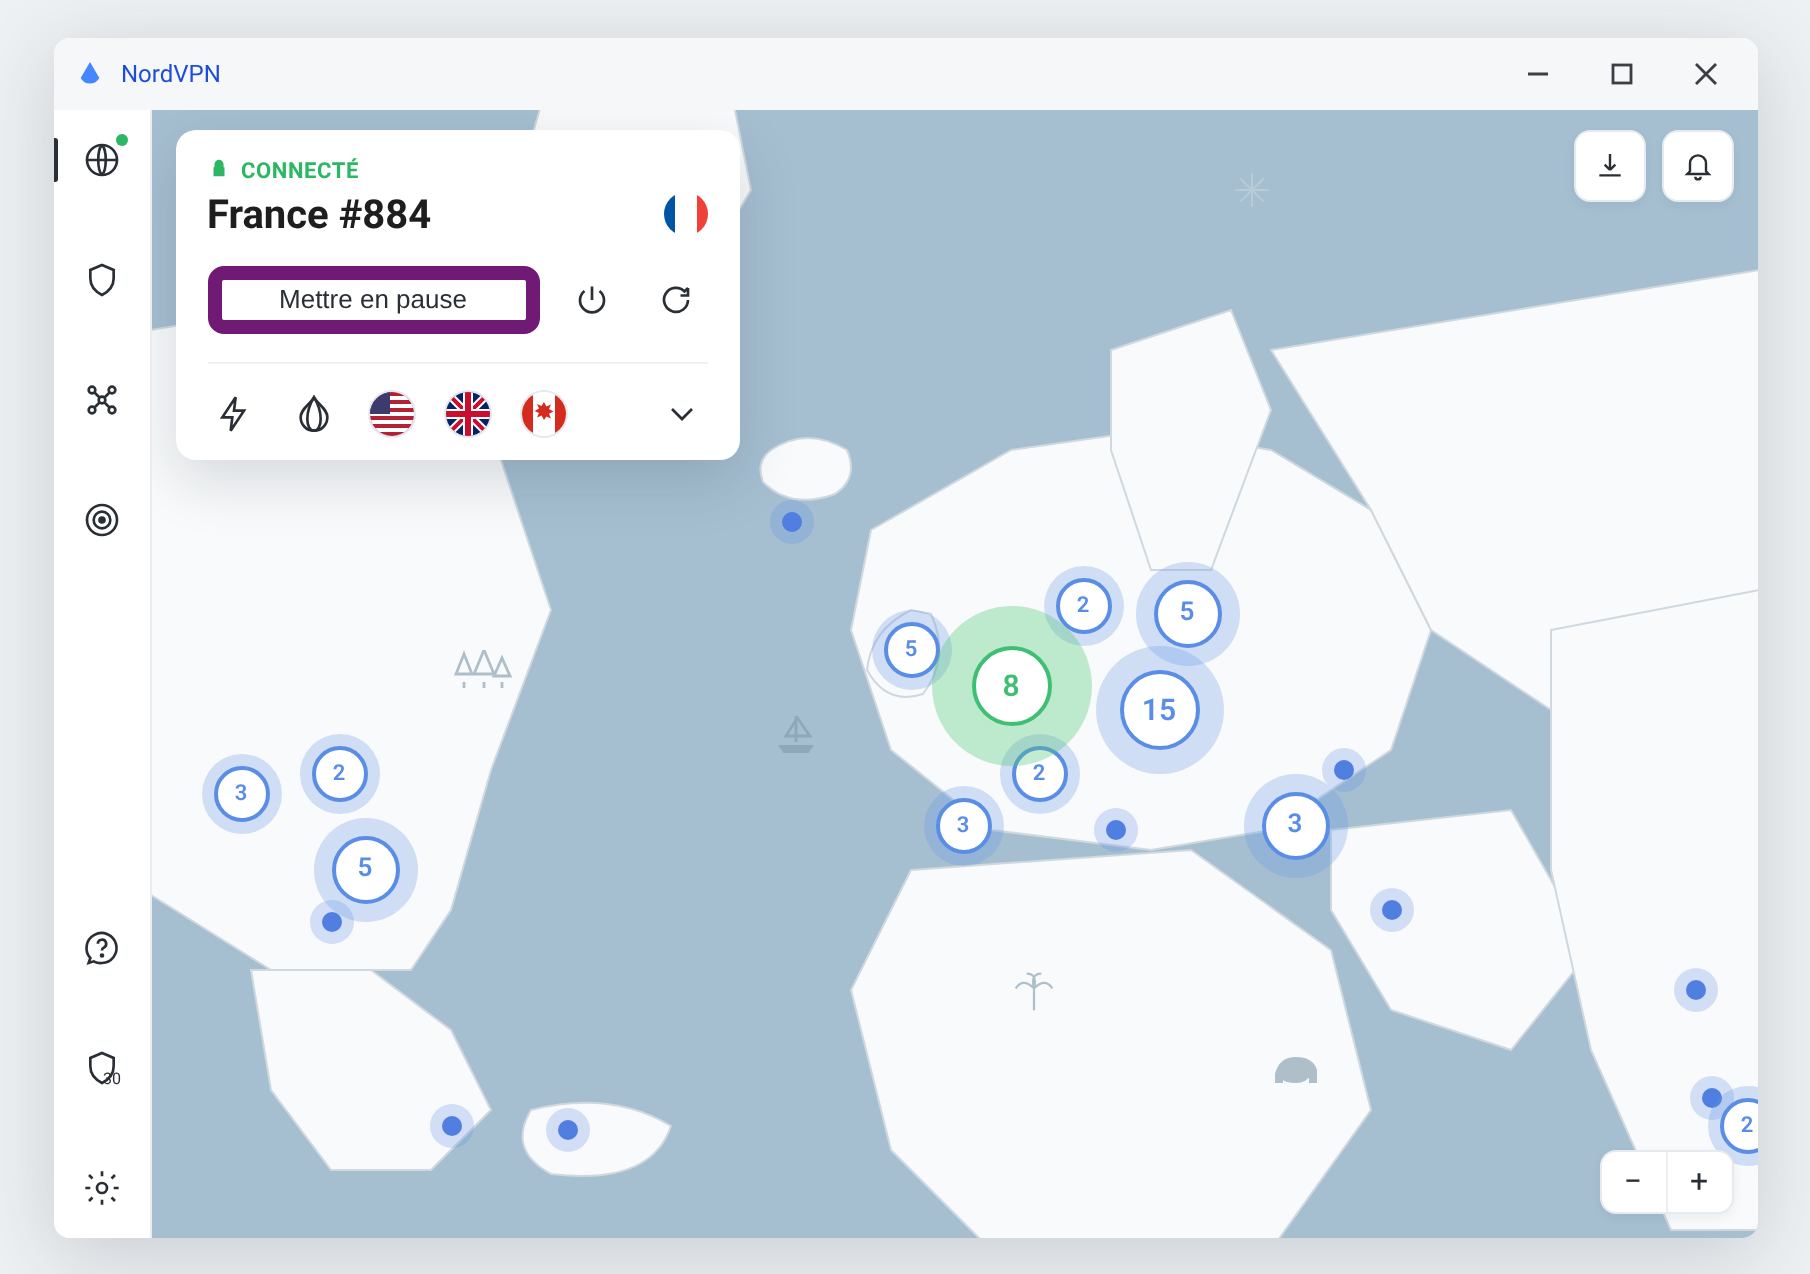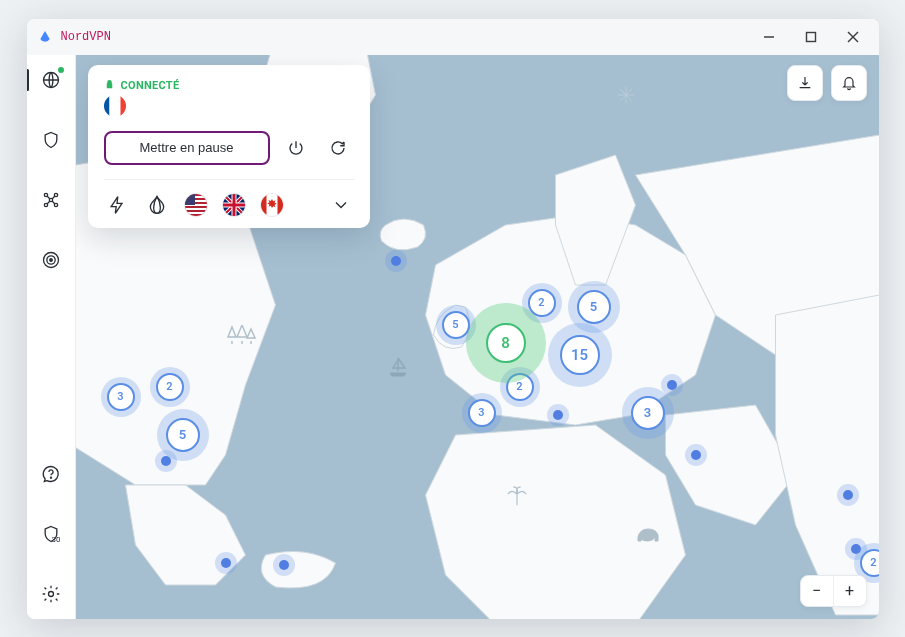--- a/index.html
+++ b/index.html
@@ -21,21 +21,21 @@
   }
   html,body{margin:0;padding:0;font-family:-apple-system,BlinkMacSystemFont,"Segoe UI",Roboto,Arial,sans-serif;background:#eef1f3;color:var(--text);}
   .frame{width:905px;height:637px;margin:0 auto;background:#eef1f3;position:relative;display:flex;align-items:center;justify-content:center;}
   .window{width:852px;height:600px;background:#fff;border-radius:8px;box-shadow:0 8px 40px rgba(30,40,60,.18);position:relative;overflow:hidden;}
 
   
   .titlebar{height:36px;display:flex;align-items:center;justify-content:space-between;padding:0 8px 0 10px;background:var(--titlebg);border-bottom:1px solid #eceff2;}
   .tb-left{display:flex;align-items:center;gap:8px;}
   .ico-app{width:16px;height:16px;display:inline-block;position:relative;}
   .ico-app svg{width:16px;height:16px;}
-  .tb-title{font-size:12px;color:#be185d;font-family:Liberation Mono, monospace;}
+  .tb-title{font-size:12px;color:#1d4ed8;}
   .tb-right{display:flex;gap:6px;}
   .winbtn{width:36px;height:28px;display:flex;align-items:center;justify-content:center;border-radius:4px;color:#3b3f44;}
   .winbtn svg{width:12px;height:12px;stroke:#3b3f44;stroke-width:1.4;fill:none;}
 
   .body{position:absolute;top:36px;left:0;right:0;bottom:0;display:flex;}
 
   
   .sidebar{width:48px;background:var(--sidebar);border-right:1px solid var(--sidebarborder);display:flex;flex-direction:column;align-items:center;padding-top:8px;gap:26px;position:relative;}
   .sbtn{width:34px;height:34px;border-radius:8px;display:flex;align-items:center;justify-content:center;cursor:pointer;position:relative;}
   .sbtn svg{width:20px;height:20px;stroke:#2a2f36;stroke-width:1.6;fill:none;}
@@ -63,21 +63,21 @@
   .dot{position:absolute;transform:translate(-50%,-50%);width:10px;height:10px;border-radius:50%;background:#4c7adf;}
   .dot::after{content:"";position:absolute;inset:-6px;border-radius:50%;background:rgba(90,140,230,.25);}
 
   
   .card{position:absolute;left:12px;top:10px;width:250px;background:#fff;border-radius:10px;box-shadow:var(--shadow);padding:14px 16px 10px;z-index:40;}
   .status-row{display:flex;align-items:flex-start;gap:6px;font-size:11px;font-weight:700;color:var(--green);letter-spacing:.3px;}
   .status-row svg{width:11px;height:11px;fill:var(--green);}
   .loc{font-size:20px;font-weight:700;margin-top:3px;display:flex;align-items:center;justify-content:space-between;}
   .flag-circle{width:22px;height:22px;border-radius:50%;overflow:hidden;background:#fff;display:inline-flex;}
   .ctrls{display:flex;align-items:center;gap:10px;margin-top:14px;border-bottom:1px solid #eef1f4;padding-bottom:14px;}
-  .btn-pause{flex:1;height:34px;border:2px solid #701a75;border-radius:8px;background:#fff;font-size:13px;color:#2a2f36;cursor:pointer;display:flex;align-items:center;justify-content:center;}
+  .btn-pause{flex:1;height:34px;border:7px solid #701a75;border-radius:8px;background:#fff;font-size:13px;color:#2a2f36;cursor:pointer;display:flex;align-items:center;justify-content:center;}
   .roundbtn{width:32px;height:32px;border-radius:50%;display:flex;align-items:center;justify-content:center;cursor:pointer;}
   .roundbtn svg{width:18px;height:18px;stroke:#2a2f36;stroke-width:1.8;fill:none;}
   .quick{display:flex;align-items:center;gap:14px;padding-top:12px;}
   .quick .qitem{width:26px;height:26px;display:flex;align-items:center;justify-content:center;cursor:pointer;}
   .quick .qitem svg{width:20px;height:20px;stroke:#2a2f36;stroke-width:1.6;fill:none;}
   .qflag{width:22px;height:22px;border-radius:50%;overflow:hidden;display:inline-flex;cursor:pointer;border:1px solid #e5e9ee;}
   .quick .chev{margin-left:auto;}
 
   
   .tr-tools{position:absolute;right:12px;top:10px;display:flex;gap:8px;z-index:30;}
@@ -295,20 +295,21 @@
           </div>
 
         <div class="card">
           <div class="status-row">
             <svg viewBox="0 0 24 24">
                 <path d="M7 10V7a5 5 0 0 1 10 0v3h1v10H6V10z"></path>
               </svg>
             <span>CONNECTÉ</span>
           </div>
           <div class="loc">
+            <span>France #884</span>
             <span class="flag-circle">
               <svg viewBox="0 0 3 2" width="22" height="22" preserveAspectRatio="xMidYMid slice">
                   <rect width="1" height="2" fill="#0055A4"></rect>
                   <rect x="1" width="1" height="2" fill="#fff"></rect>
                   <rect x="2" width="1" height="2" fill="#EF4135"></rect>
                 </svg>
             </span>
           </div>
           <div class="ctrls">
             <button class="btn-pause">Mettre en pause</button>

